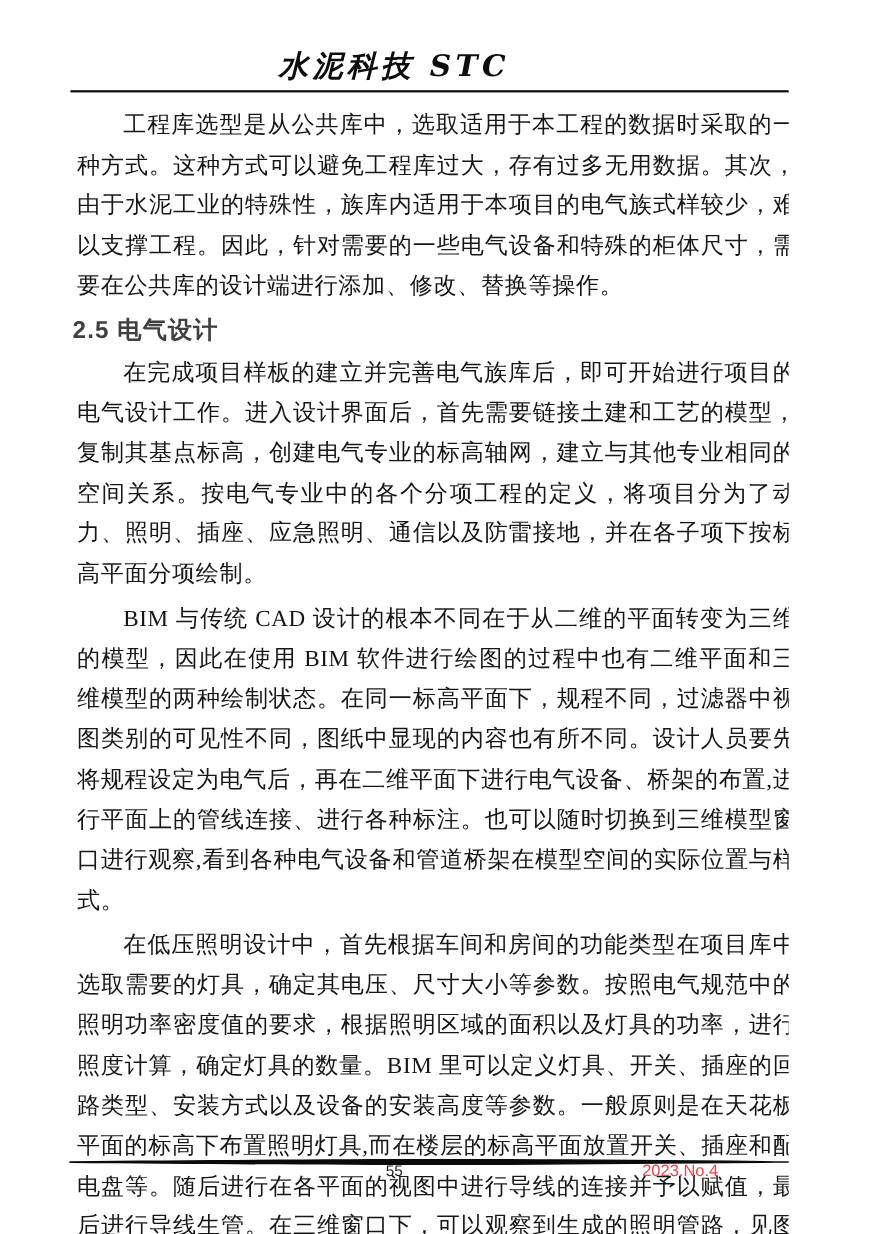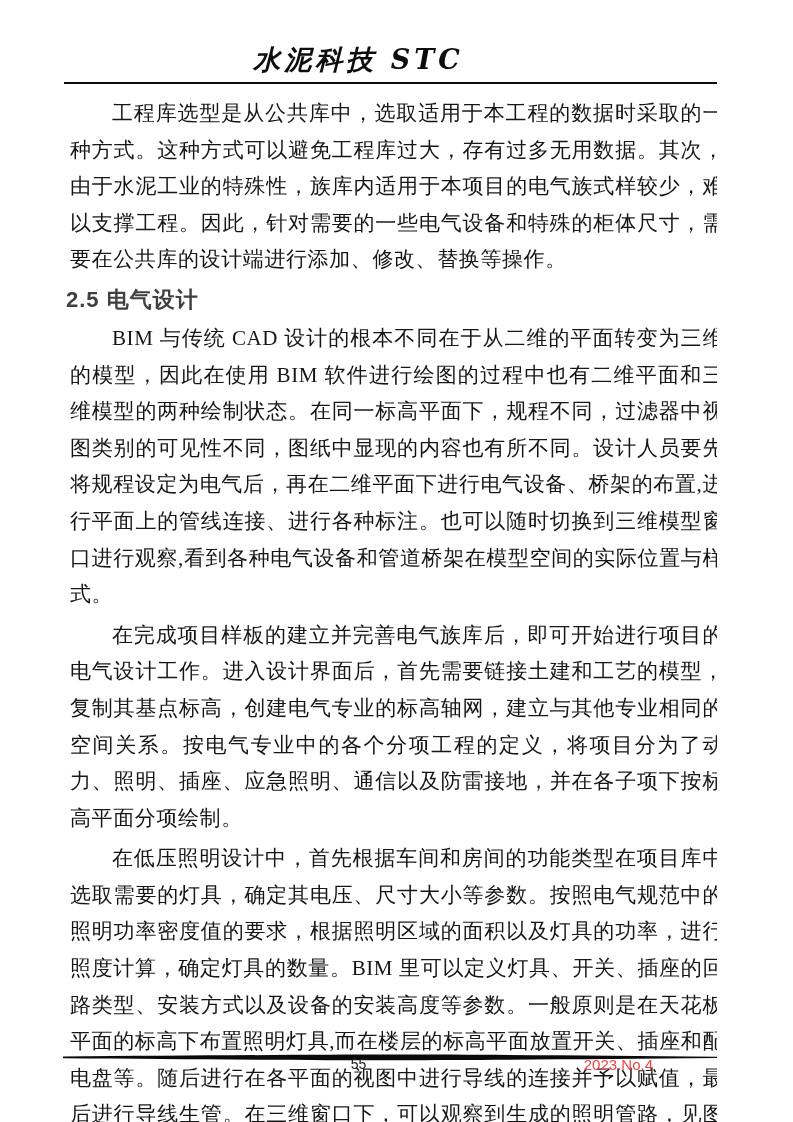--- a/index.html
+++ b/index.html
@@ -97,23 +97,23 @@
 
   <div class="journal-title">水泥科技 STC</div>
 
   <div class="header-rule"></div>
 
   <div class="content">
     <p>工程库选型是从公共库中，选取适用于本工程的数据时采取的一种方式。这种方式可以避免工程库过大，存有过多无用数据。其次，由于水泥工业的特殊性，族库内适用于本项目的电气族式样较少，难以支撑工程。因此，针对需要的一些电气设备和特殊的柜体尺寸，需要在公共库的设计端进行添加、修改、替换等操作。</p>
 
     <h2 class="section-heading">2.5 电气设计</h2>
 
+    <p>在完成项目样板的建立并完善电气族库后，即可开始进行项目的电气设计工作。进入设计界面后，首先需要链接土建和工艺的模型，复制其基点标高，创建电气专业的标高轴网，建立与其他专业相同的空间关系。按电气专业中的各个分项工程的定义，将项目分为了动力、照明、插座、应急照明、通信以及防雷接地，并在各子项下按标高平面分项绘制。</p>
+
     <p>BIM 与传统 CAD 设计的根本不同在于从二维的平面转变为三维的模型，因此在使用 BIM 软件进行绘图的过程中也有二维平面和三维模型的两种绘制状态。在同一标高平面下，规程不同，过滤器中视图类别的可见性不同，图纸中显现的内容也有所不同。设计人员要先将规程设定为电气后，再在二维平面下进行电气设备、桥架的布置,进行平面上的管线连接、进行各种标注。也可以随时切换到三维模型窗口进行观察,看到各种电气设备和管道桥架在模型空间的实际位置与样式。</p>
-
-    <p>在完成项目样板的建立并完善电气族库后，即可开始进行项目的电气设计工作。进入设计界面后，首先需要链接土建和工艺的模型，复制其基点标高，创建电气专业的标高轴网，建立与其他专业相同的空间关系。按电气专业中的各个分项工程的定义，将项目分为了动力、照明、插座、应急照明、通信以及防雷接地，并在各子项下按标高平面分项绘制。</p>
 
     <p>在低压照明设计中，首先根据车间和房间的功能类型在项目库中选取需要的灯具，确定其电压、尺寸大小等参数。按照电气规范中的照明功率密度值的要求，根据照明区域的面积以及灯具的功率，进行照度计算，确定灯具的数量。BIM 里可以定义灯具、开关、插座的回路类型、安装方式以及设备的安装高度等参数。一般原则是在天花板平面的标高下布置照明灯具,而在楼层的标高平面放置开关、插座和配电盘等。随后进行在各平面的视图中进行导线的连接并予以赋值，最后进行导线生管。在三维窗口下，可以观察到生成的照明管路，见图 3。</p>
   </div>
 
   <div class="footer-rule">
     <svg width="668" height="7" viewBox="0 0 668 7" xmlns="http://www.w3.org/2000/svg">
       <path d="M0,2.6 C120,1.6 240,0.6 334,0.6 C430,0.6 550,1.6 668,2.8 L668,4.0 C550,5.0 430,6.2 334,6.2 C240,6.2 120,5.2 0,4.2 Z" fill="#0a0a0a"></path>
     </svg>
   </div>
 

